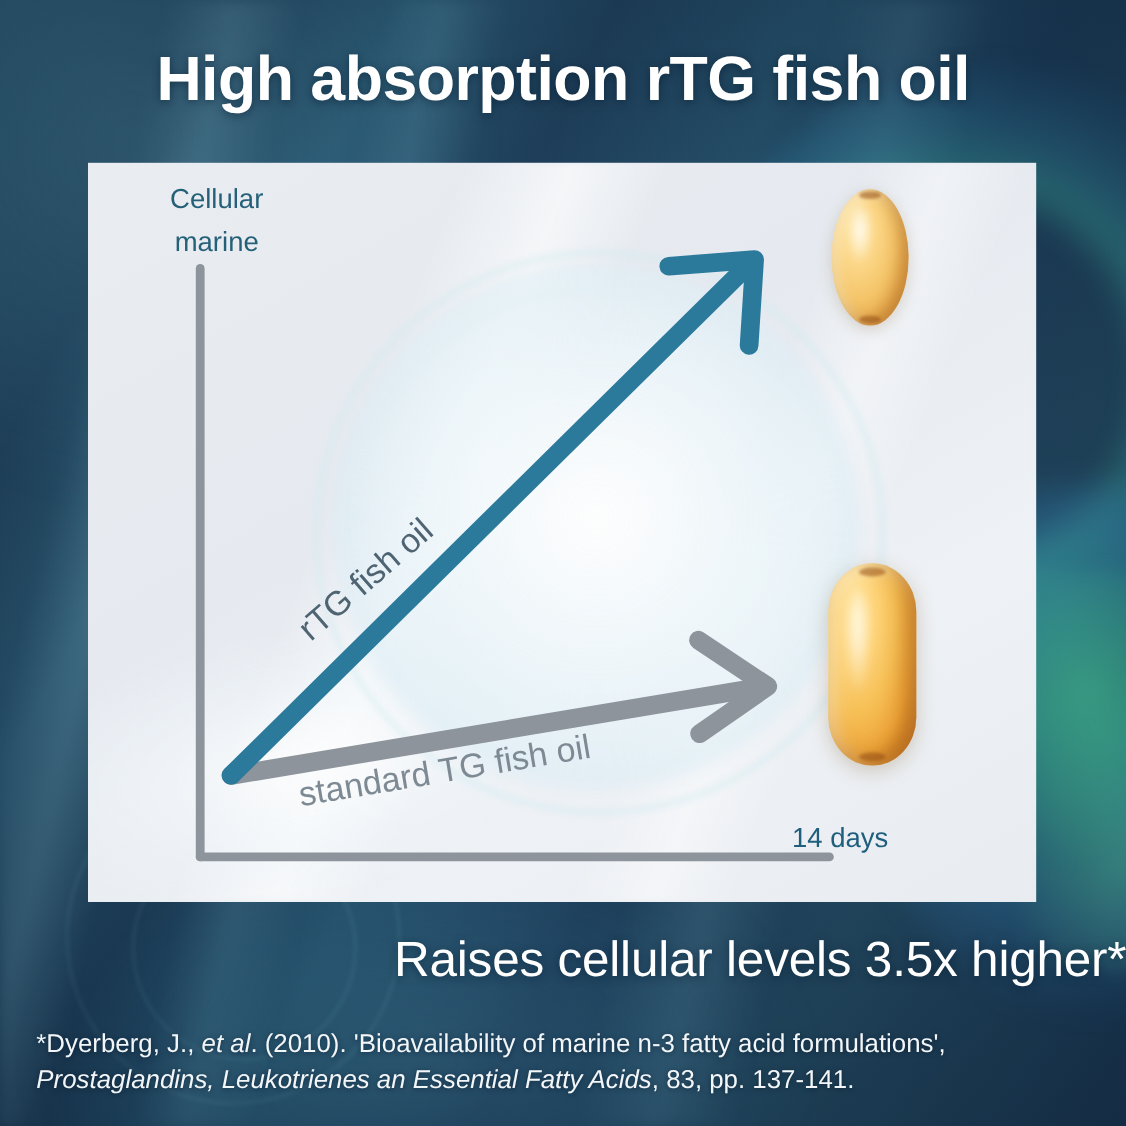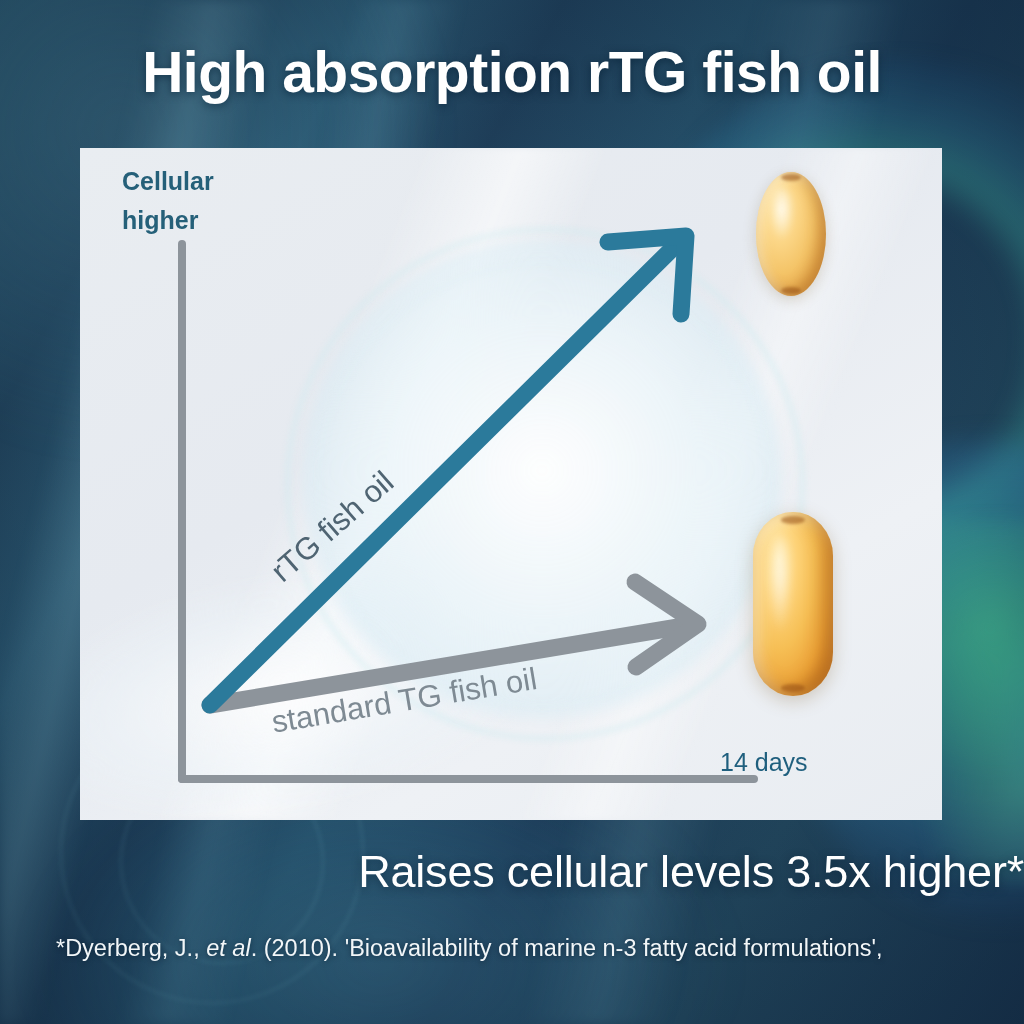--- a/index.html
+++ b/index.html
@@ -204,23 +204,24 @@
     border-radius: 4px;
   }
   .axis-y { left: 98px;  top: 92px;  width: 8px;  height: 543px; }
   .axis-x { left: 98px;  top: 627px; width: 580px; height: 8px; }
 
   
   .lbl-cellular {
     position: absolute;
     left: 42px; top: 14px;
     width: 150px;
+    text-align: center;
     color: #256079;
     font-size: 25px;
-    font-weight: bold;
+    font-weight: normal;
     line-height: 1.55;
   }
   .lbl-days {
     position: absolute;
     left: 640px; top: 600px;
     color: #1f5f7e;
     font-size: 25px;
     font-weight: normal;
     white-space: nowrap;
   }
@@ -329,21 +330,21 @@
     font-size: 45px;
     font-weight: 300;
     letter-spacing: -0.2px;
     text-shadow: 0 2px 8px rgba(0,25,45,0.50);
     white-space: nowrap;
   }
   .cite {
     position: absolute;
     left: 0; top: 932px;
     width: 1024px;
-    padding: 0 56px;
+    padding: 0 33px;
     box-sizing: border-box;
     color: #f2f6f8;
     font-size: 23.5px;
     font-weight: 400;
     line-height: 1.42;
     text-shadow: 0 1px 5px rgba(0,20,38,0.55);
   }
   .cite i { font-style: italic; }
 </style>
 </head>
@@ -370,21 +371,21 @@
     <div class="panel-wisp"></div>
     <div class="panel-cellglow"></div>
     <div class="panel-cellring"></div>
     <div class="panel-cellring2"></div>
 
     <div class="axis axis-y"></div>
     <div class="axis axis-x"></div>
 
     <div class="lbl-cellular">
       <div>Cellular</div>
-      <div>higher</div>
+      <div>marine</div>
     </div>
     <div class="lbl-days">14 days</div>
 
     <svg class="arrows" viewBox="0 0 862 672">
 
       <g>
         <line x1="130" y1="557" x2="610" y2="477" stroke="#8d949b" stroke-width="17" stroke-linecap="round"></line>
         <polyline points="555,434 618,476 556,519" fill="none" stroke="#8d949b" stroke-width="17" stroke-linecap="round" stroke-linejoin="round"></polyline>
       </g>
 
@@ -408,15 +409,16 @@
       <div class="cap-edge" style="top:4px;   width:24px; height:8px;"></div>
       <div class="cap-edge" style="bottom:4px;width:24px; height:8px;"></div>
     </div>
 
   </div>
 
   <div class="caption">Raises cellular levels 3.5x higher*</div>
 
   <div class="cite">
     <div><span>*Dyerberg, J., </span><i>et al</i><span>. (2010). 'Bioavailability of marine n-3 fatty acid formulations',</span></div>
+    <div><i>Prostaglandins, Leukotrienes an Essential Fatty Acids</i><span>, 83, pp. 137-141.</span></div>
   </div>
 
 </div>
 
 </body></html>

